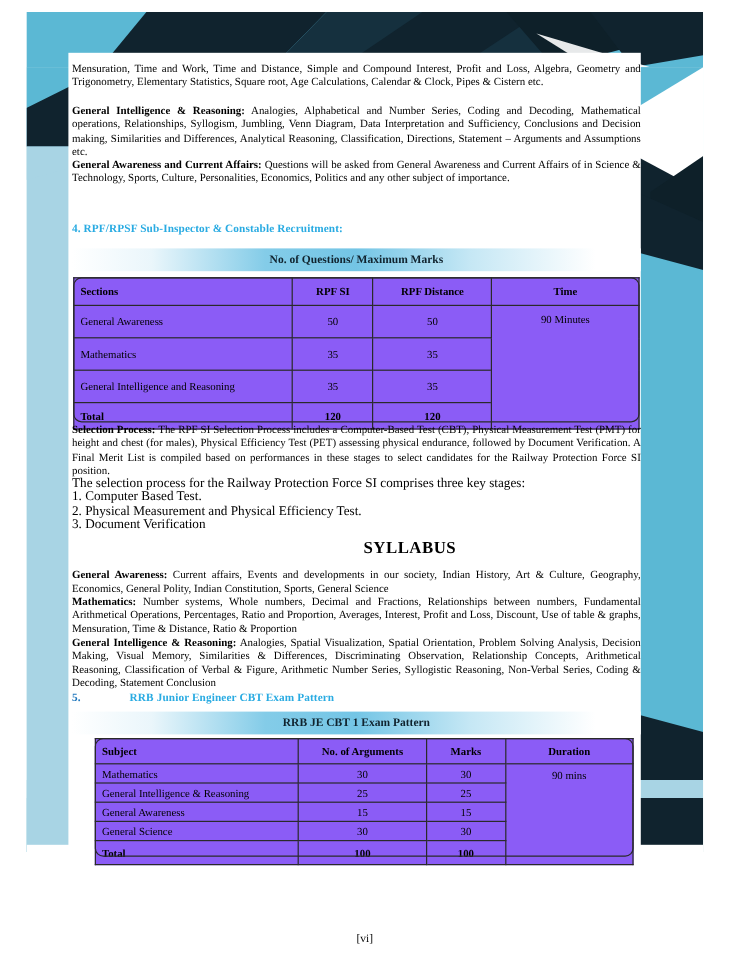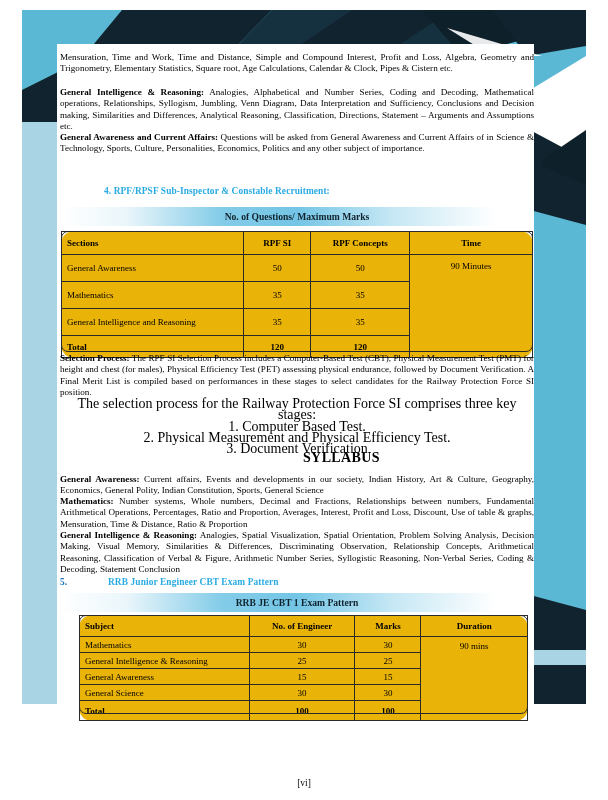--- a/index.html
+++ b/index.html
@@ -86,22 +86,21 @@
         rgba(150,212,236,0.55) 70%,
         rgba(255,255,255,1) 92%);
   }
 
   
   .tbl {
     position: absolute;
     border-collapse: collapse;
     font-size: 9px;
     color: #000;
-    background: #eab308;
-    border-radius: 13px;
+    background: #8b5cf6;
   }
   .tbl td {
     border: 0.8px solid #2a2a2a;
     padding: 0 5px;
     vertical-align: middle;
   }
   .tbl .ctr { text-align: center; }
   .tbl .lft { text-align: left; }
   .tbl .bold { font-weight: bold; }
   
@@ -125,23 +124,23 @@
 
   .folio {
     position: absolute;
     width: 608px;
     text-align: center;
     font-size: 9.5px;
     color: #000;
   }
 
   .list-line {
-    font-size: 14px;
+    font-size: 11px;
     line-height: 11.3px;
-    text-align: center;
+    text-align: left;
   }
 </style>
 </head>
 <body>
 
 <div class="page">
 
   <div class="deco-frame">
     <svg class="deco-svg" width="564" height="700" viewBox="0 0 564 700" xmlns="http://www.w3.org/2000/svg">
 
@@ -192,30 +191,30 @@
       <b class="lbl">General Intelligence &amp; Reasoning:</b><span> Analogies, Alphabetical and Number Series, Coding and Decoding, Mathematical operations, Relationships, Syllogism, Jumbling, Venn Diagram, Data Interpretation and Sufficiency, Conclusions and Decision making, Similarities and Differences, Analytical Reasoning, Classification, Directions, Statement – Arguments and Assumptions etc.</span>
     </p>
   </div>
 
   <div class="para-block" style="left:60px; top:132px; width:474px;">
     <p class="body-text">
       <b class="lbl">General Awareness and Current Affairs:</b><span>  Questions will be asked from General Awareness and Current Affairs of in Science &amp; Technology, Sports, Culture, Personalities, Economics, Politics and any other subject of importance.</span>
     </p>
   </div>
 
-  <div class="sec-head" style="left:60px; top:186px; color:#29ABE2;margin-left:44px;">4. RPF/RPSF Sub-Inspector &amp; Constable Recruitment:</div>
+  <div class="sec-head" style="left:60px; top:186px; color:#29ABE2;">4. RPF/RPSF Sub-Inspector &amp; Constable Recruitment:</div>
 
   <div class="banner" style="left:60px; top:207px; width:474px;">No. of Questions/ Maximum Marks</div>
 
   <table class="tbl" id="tbl4" style="left:61px; top:231px; width:472px;">
     <tbody>
       <tr>
         <td class="lft bold" style="width:190px; height:22px;">Sections</td>
         <td class="ctr bold" style="width:62px;">RPF SI</td>
-        <td class="ctr bold" style="width:96px;">RPF Concepts</td>
+        <td class="ctr bold" style="width:96px;">RPF Distance</td>
         <td class="ctr bold" style="width:124px;">Time</td>
       </tr>
       <tr>
         <td class="lft" style="height:26px;">General Awareness</td>
         <td class="ctr">50</td>
         <td class="ctr">50</td>
         <td class="ctr" rowspan="4" style="vertical-align:top; padding-top:6px;">90 Minutes</td>
       </tr>
       <tr>
         <td class="lft" style="height:26px;">Mathematics</td>
@@ -271,21 +270,21 @@
 
   <div class="sec-head" style="left:60px; top:577px; color:#1C75BC;">5.</div>
   <div class="sec-head" style="left:108px; top:577px; color:#29ABE2;">RRB Junior Engineer CBT Exam Pattern</div>
 
   <div class="banner" style="left:60px; top:593px; width:474px;">RRB JE CBT 1 Exam Pattern</div>
 
   <table class="tbl" id="tbl5" style="left:79px; top:615px; width:449px;">
     <tbody>
       <tr>
         <td class="lft bold" style="width:178px; height:20px;">Subject</td>
-        <td class="ctr bold" style="width:105px;">No. of Engineer</td>
+        <td class="ctr bold" style="width:105px;">No. of Arguments</td>
         <td class="ctr bold" style="width:60px;">Marks</td>
         <td class="ctr bold" style="width:106px;margin-left:44px;">Duration</td>
       </tr>
       <tr>
         <td class="lft" style="height:15px;">Mathematics</td>
         <td class="ctr">30</td>
         <td class="ctr">30</td>
         <td class="ctr" rowspan="5" style="vertical-align:top; padding-top:4px;">90 mins</td>
       </tr>
       <tr>

